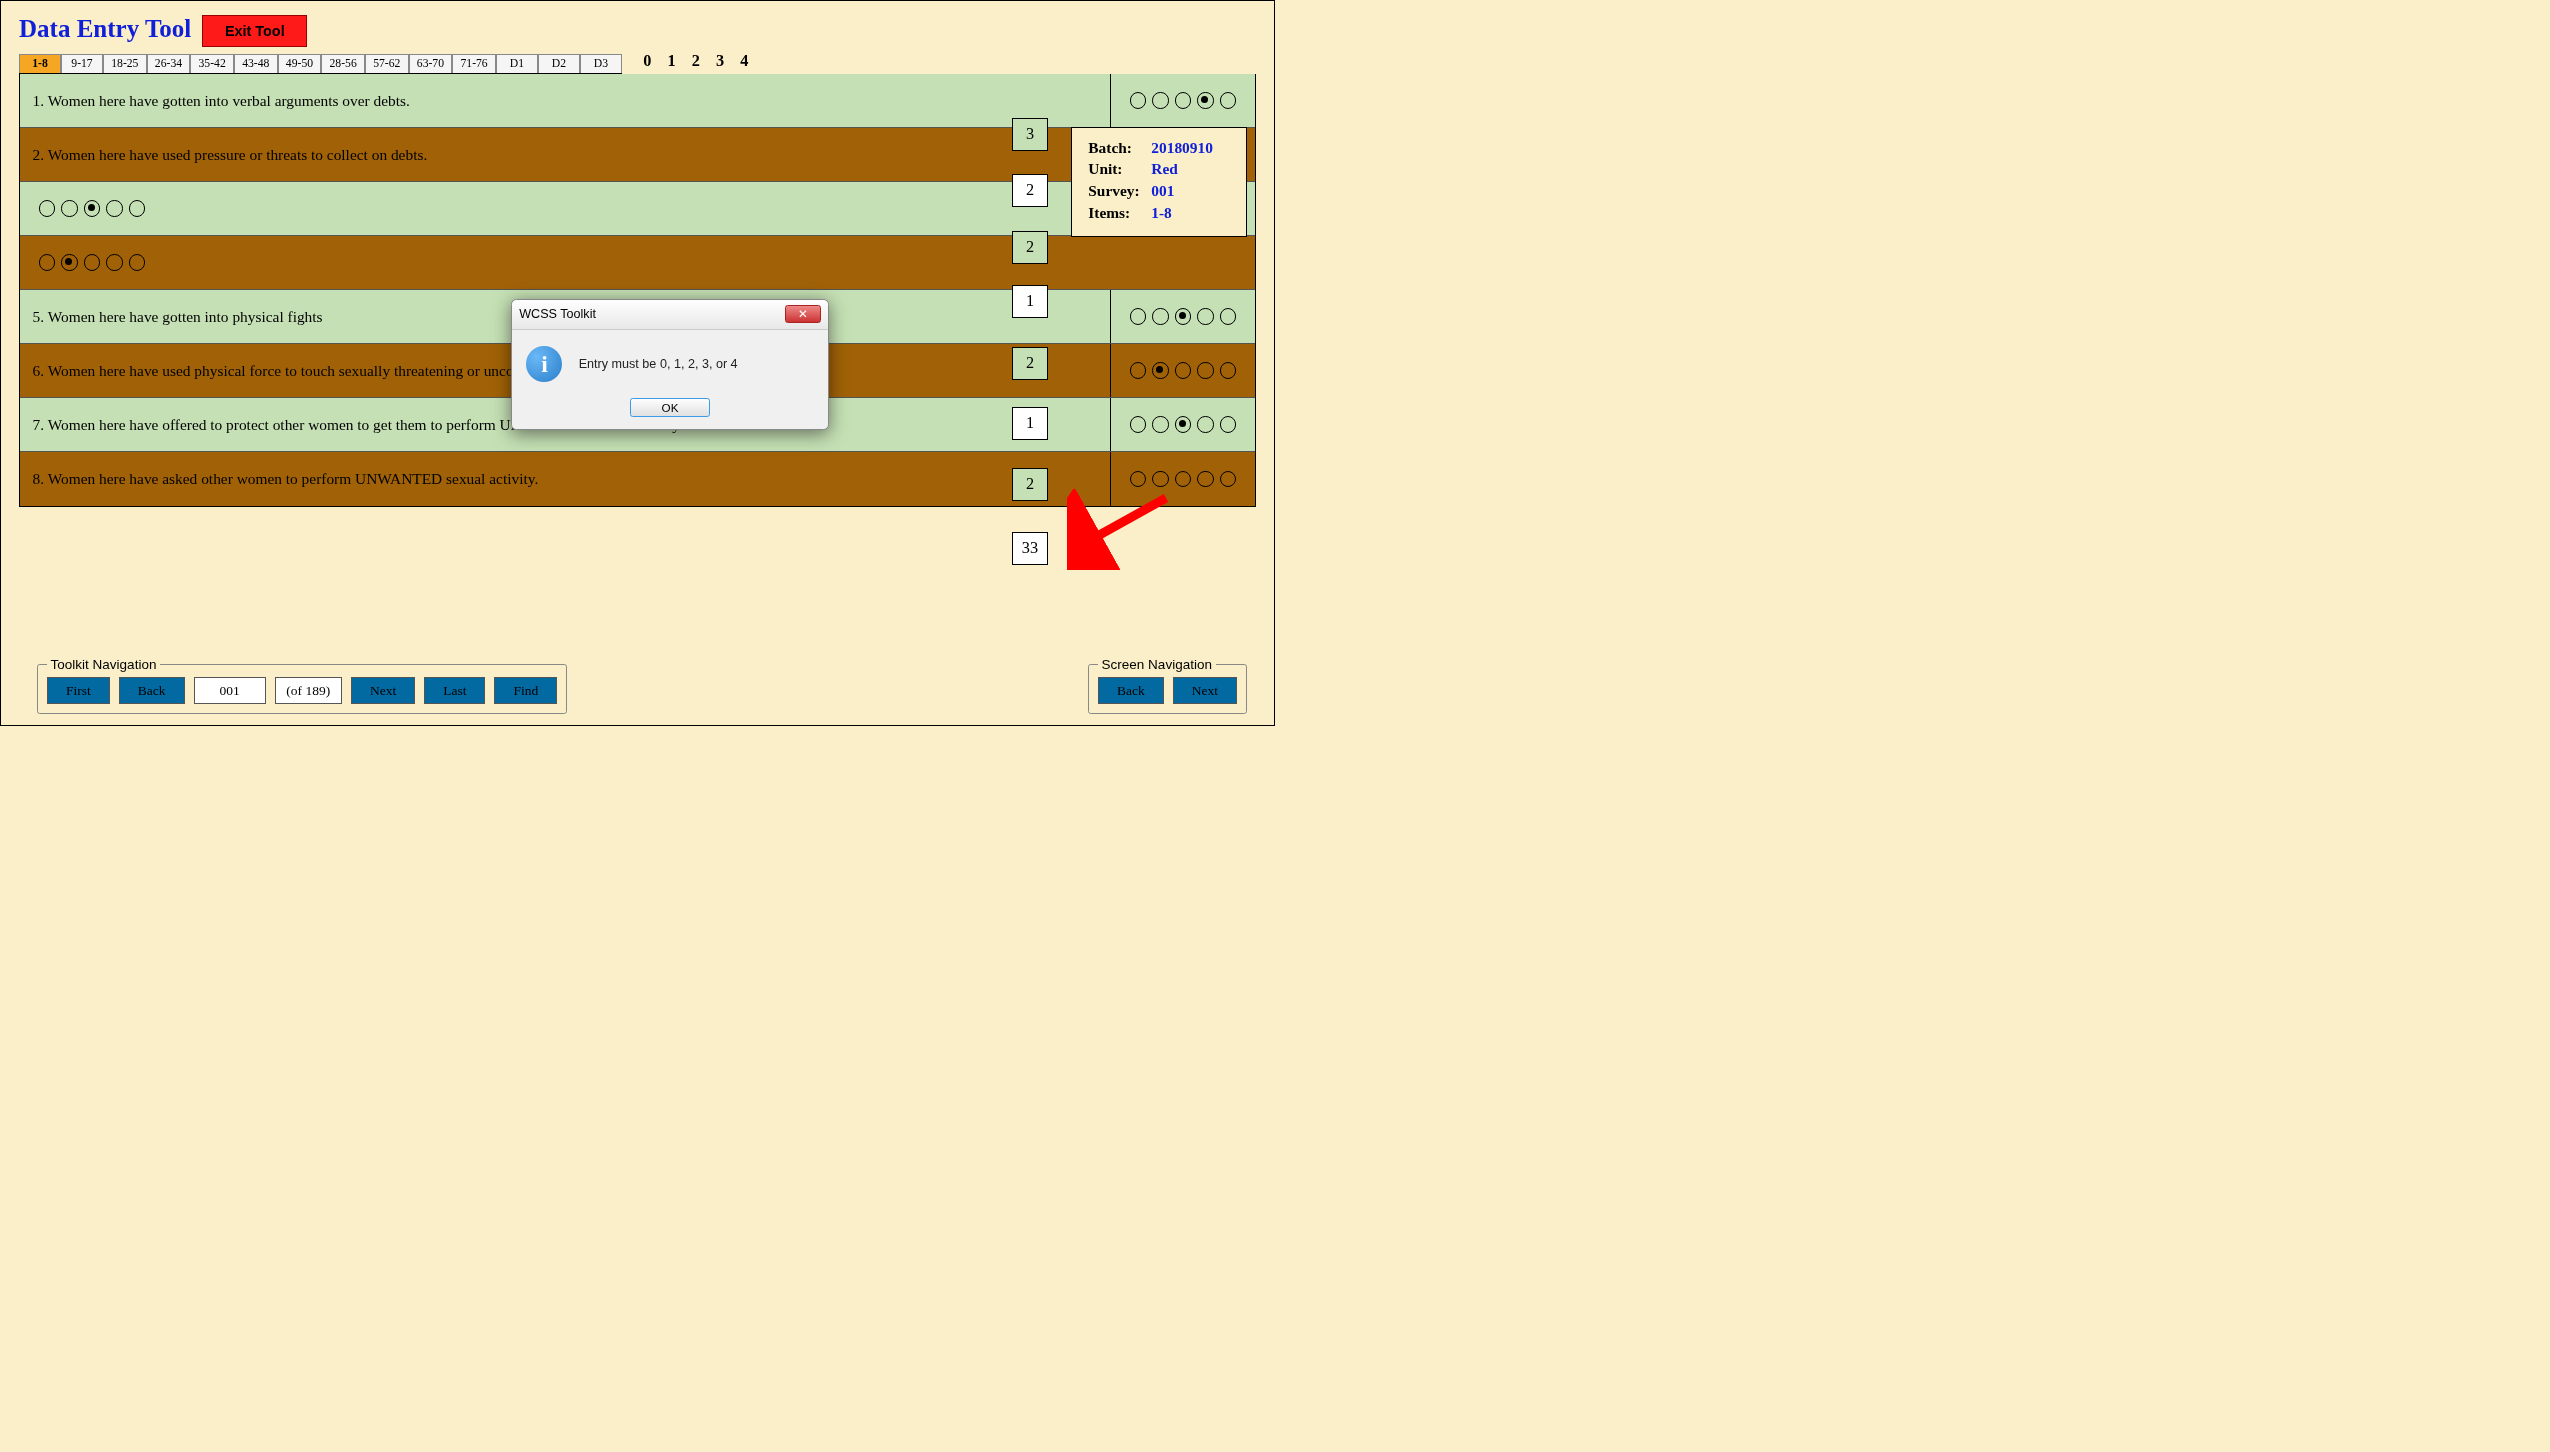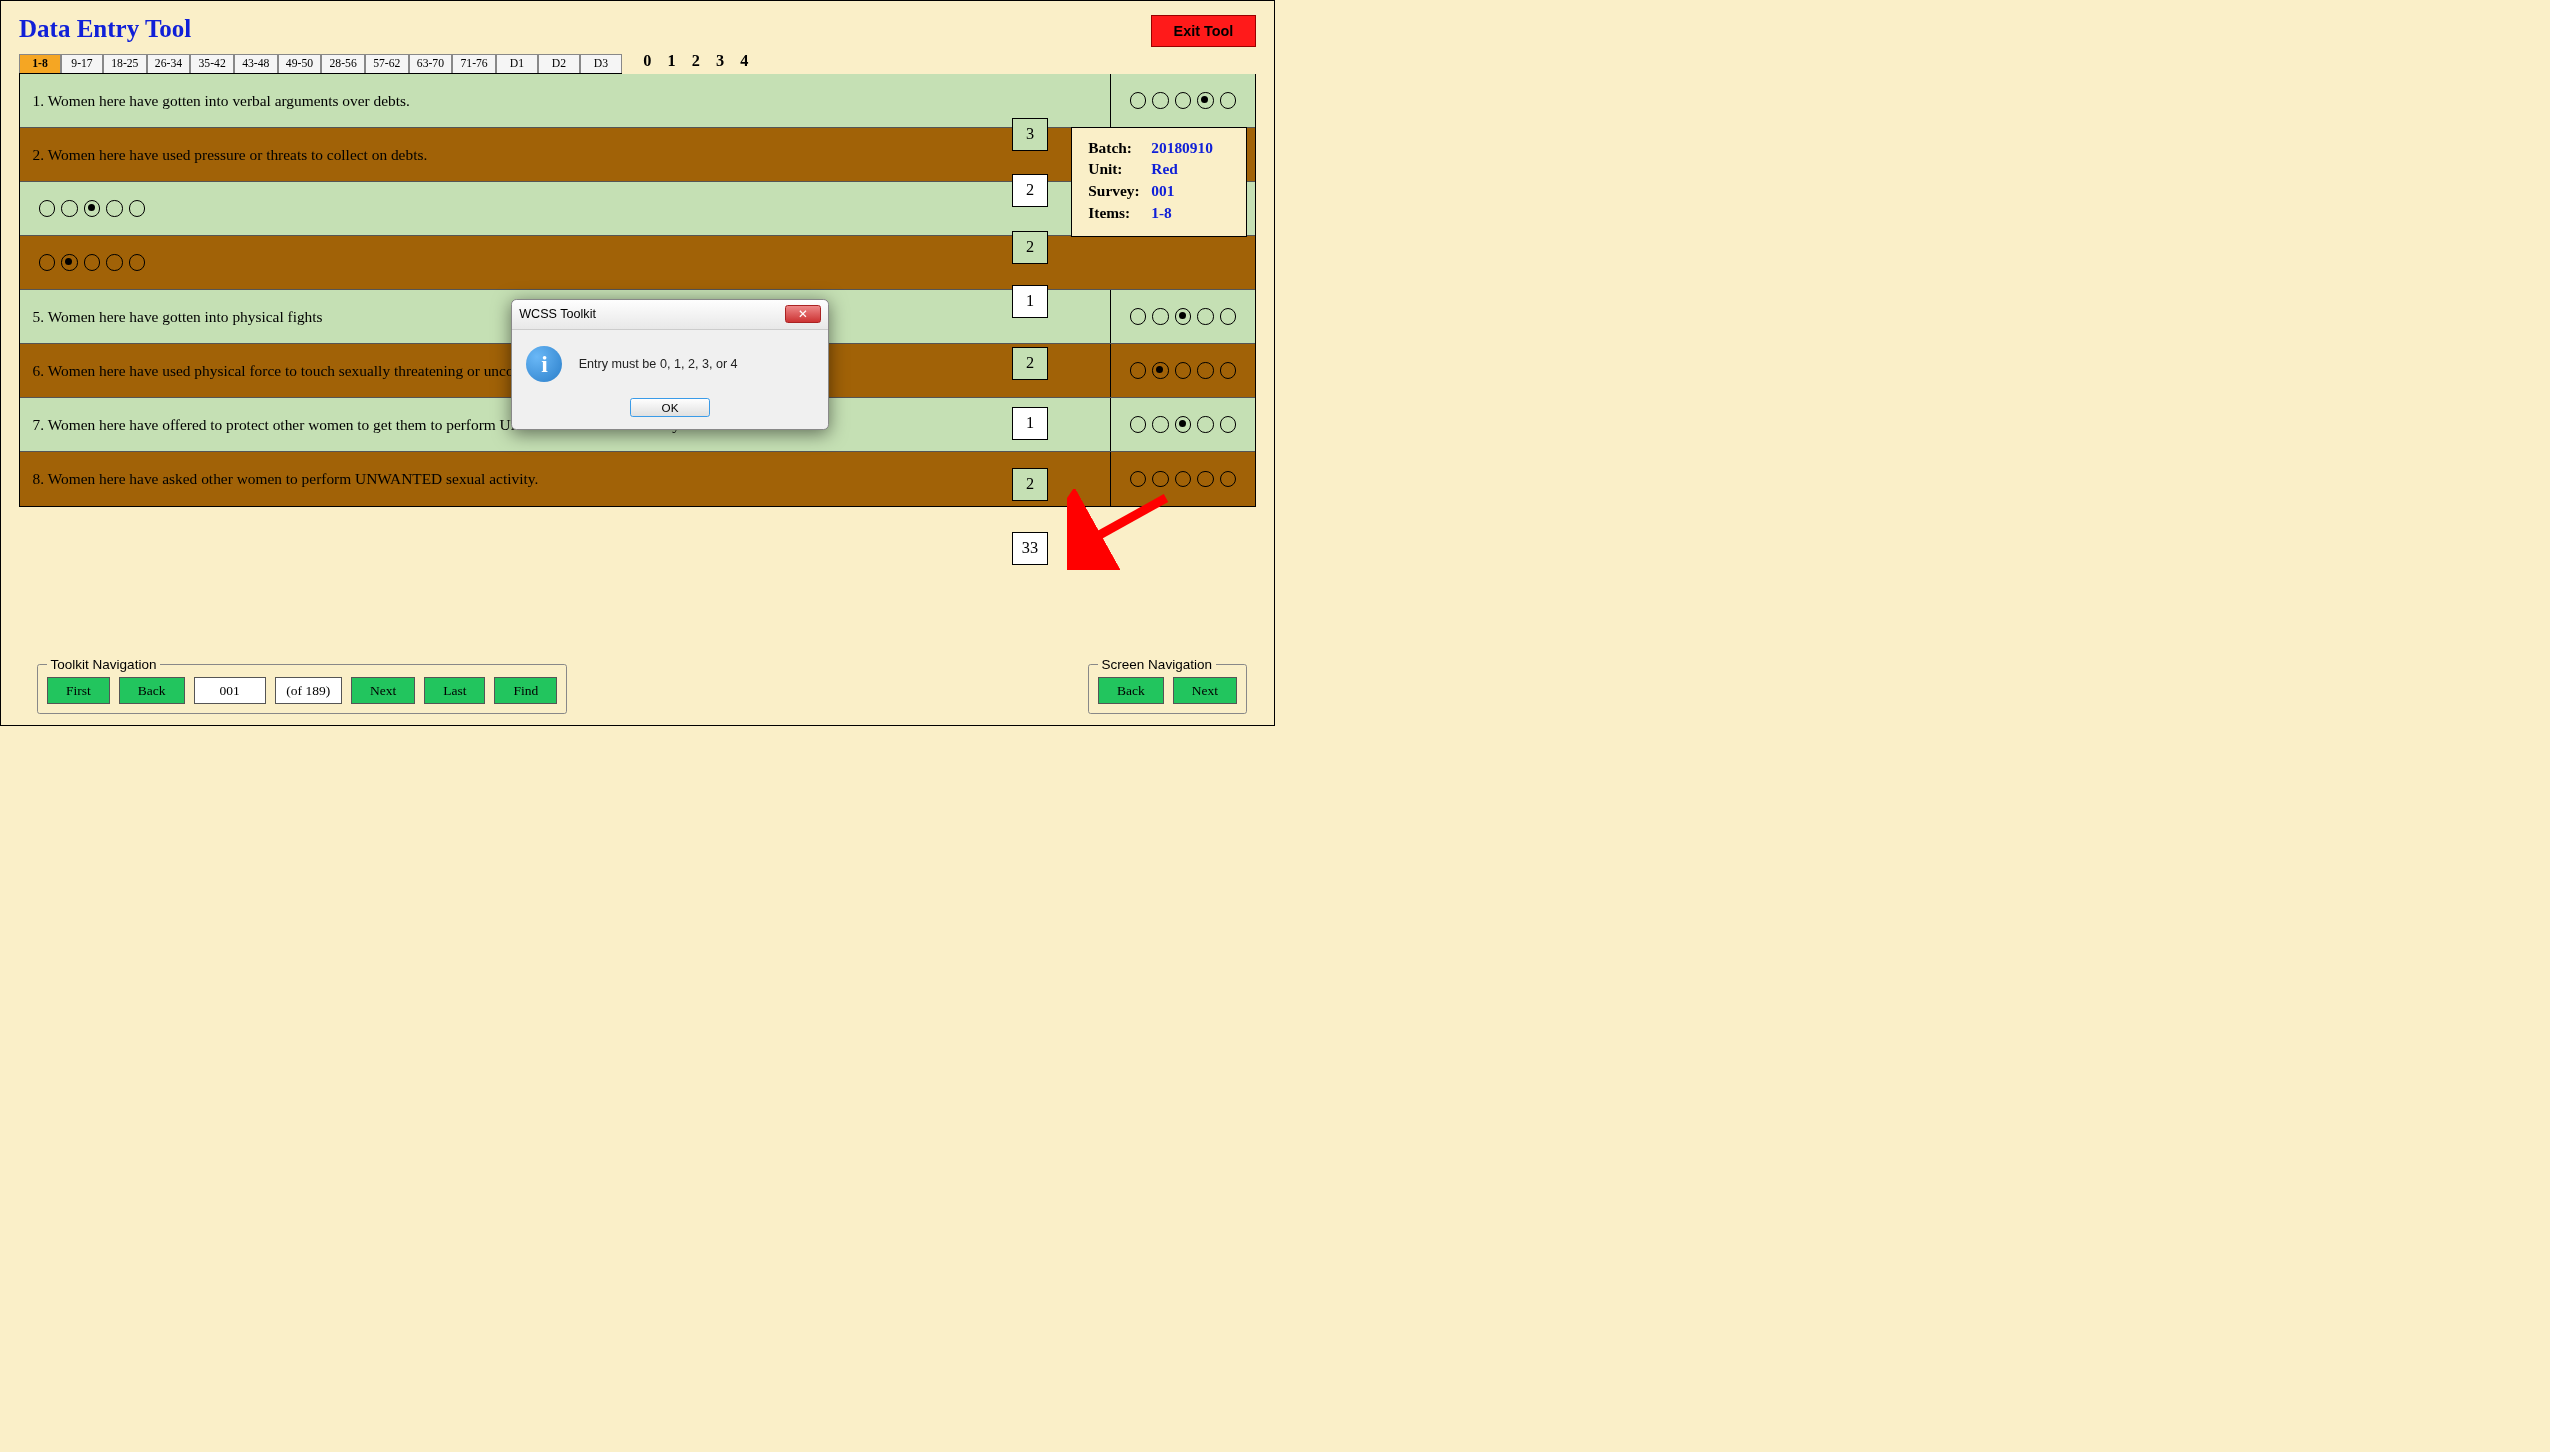--- a/index.html
+++ b/index.html
@@ -7,21 +7,21 @@
   background: #faefc8;
   font-family: Georgia, 'Times New Roman', serif;
   width: 1275px;
   height: 726px;
   border: 1.8px solid #000;
   position: relative;
   overflow: hidden;
 }
 .header {
   display: flex;
-  justify-content: space-between;
+  justify-content: flex-start;
   align-items: flex-start;
   padding: 13.5px 18px 4.5px 18px;
   gap: 11px;
 }
 .title {
   font-size: 25px;
   font-weight: bold;
   color: #1020d8;
   font-family: Georgia, serif;
 }
@@ -176,21 +176,21 @@
   gap: 3.6px;
 }
 .nav-left { left: 36px; }
 .nav-right { right: 27px; }
 .nav-buttons {
   display: flex;
   gap: 9px;
   align-items: center;
 }
 .nav-btn {
-  background: #22c55e;
+  background: #0369a1;
   border: 0.9px solid #555;
   padding: 4.5px 18px;
   font-size: 13.5px;
   cursor: pointer;
   font-family: Georgia, serif;
 }
 .nav-input {
   border: 0.9px solid #555;
   padding: 4.5px 9px;
   font-size: 13.5px;

